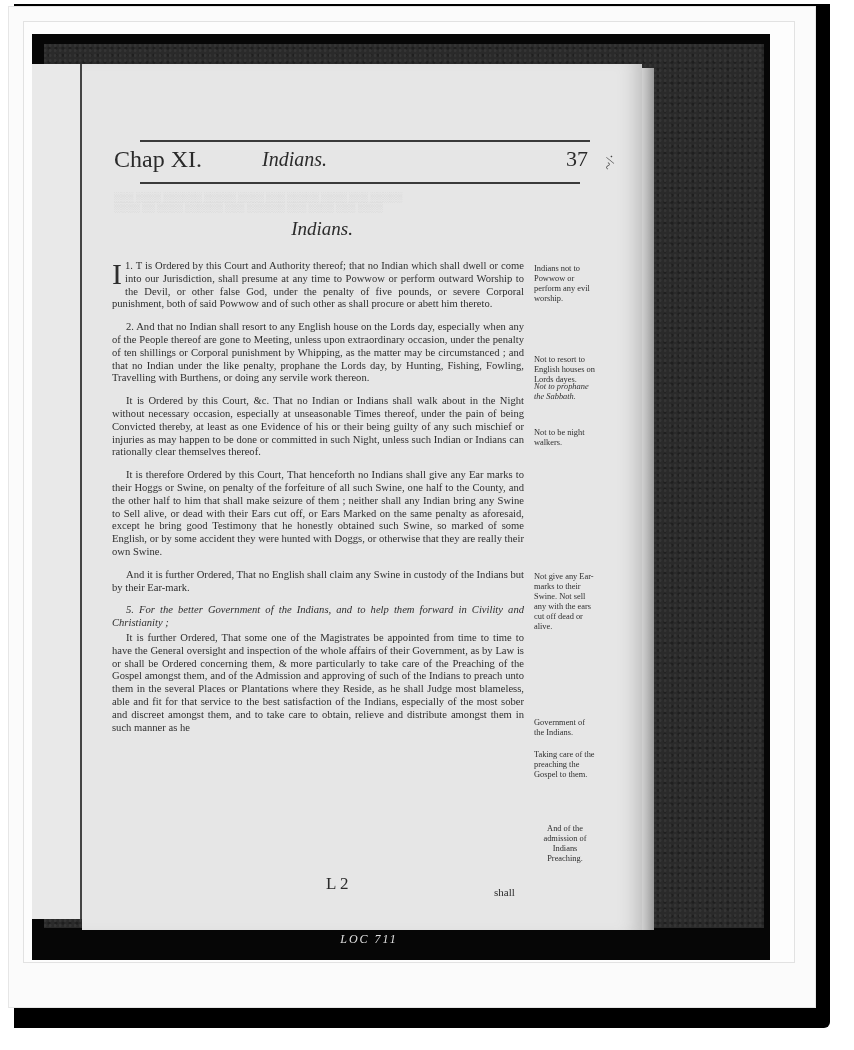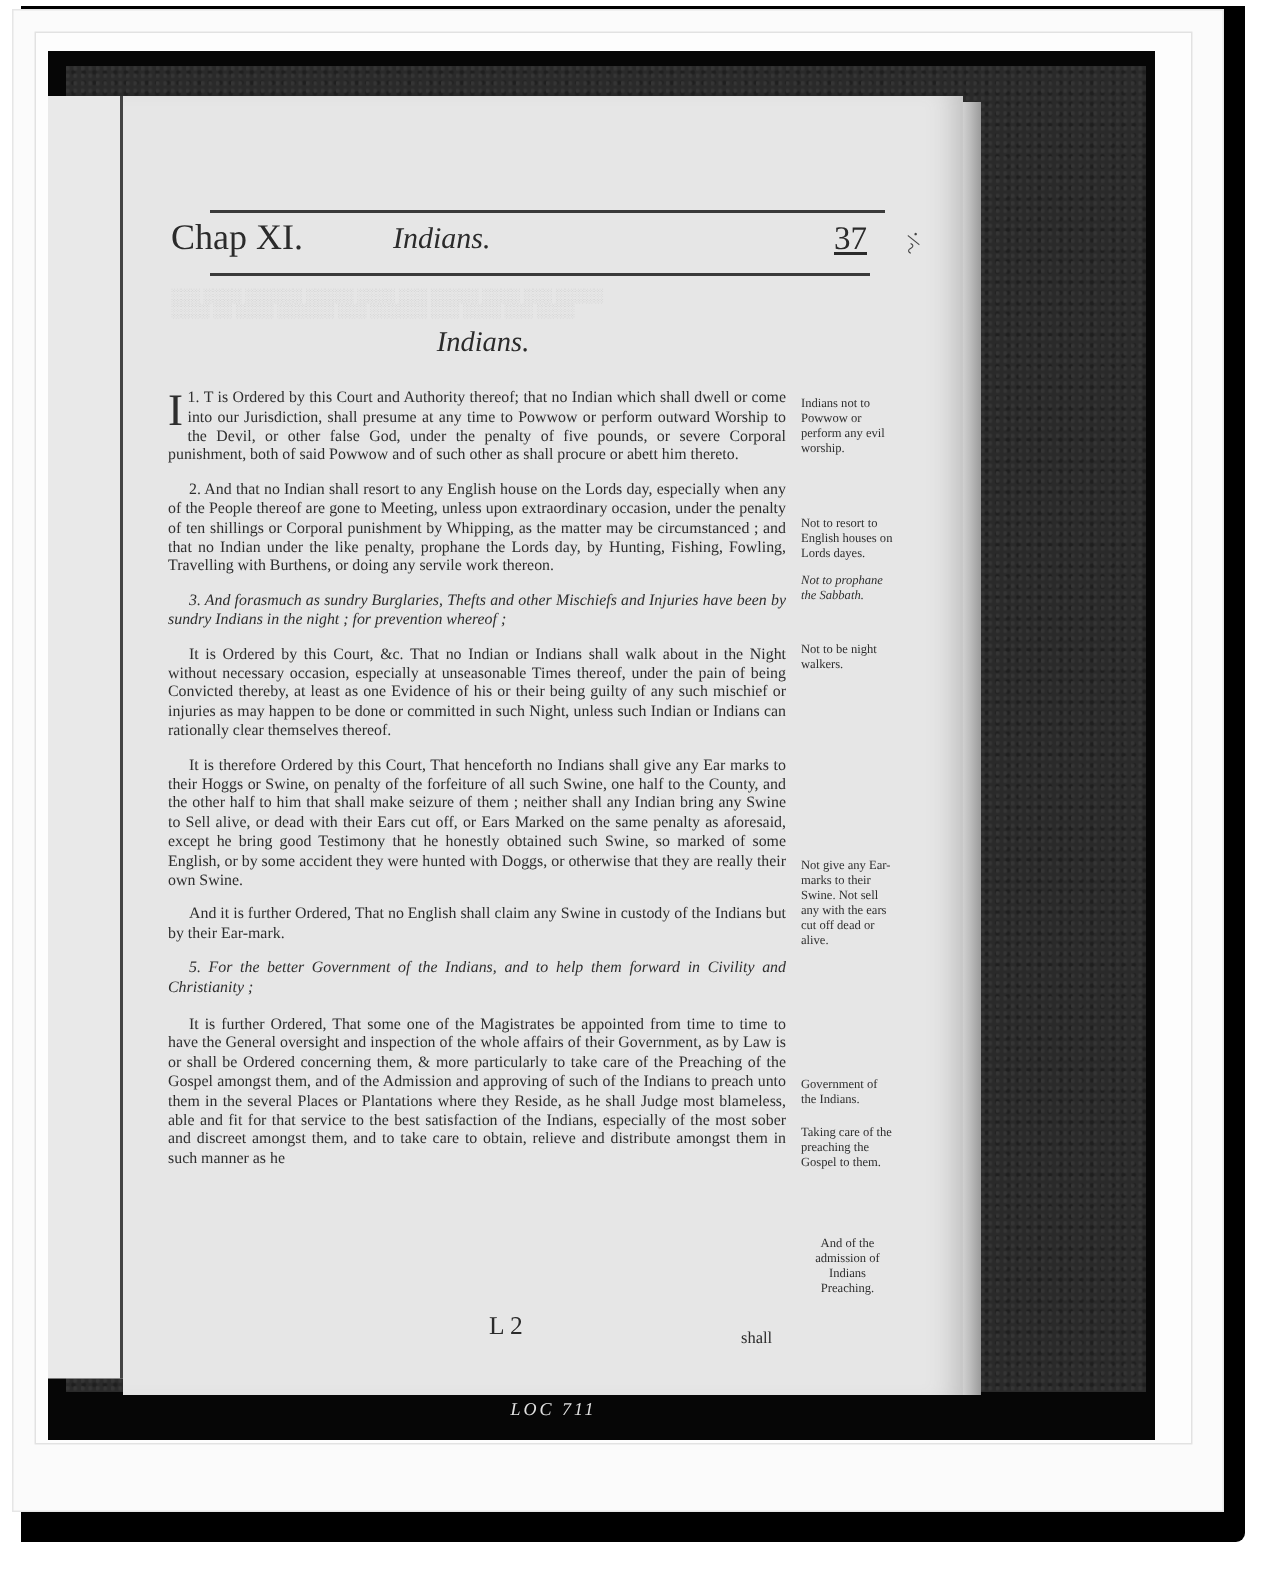--- a/index.html
+++ b/index.html
@@ -49,21 +49,21 @@
   }
   .ink { color:#2b2b2b; }
   .rule {
     position:absolute; height:2px; background:#3a3a3a;
   }
   .running-head {
     position:absolute; left:32px; top:82px; width:480px; height:30px;
   }
   .chap { position:absolute; left:0; top:0; font-size:24px; }
   .running-title { position:absolute; left:148px; top:2px; font-size:20px; font-style:italic; }
-  .page-no { position:absolute; right:16px; top:0; font-size:22px;text-decoration:underline; }
+  .page-no { position:absolute; right:6px; top:0; font-size:22px; }
   .section-title {
     position:absolute; left:0; width:420px; top:154px; text-align:center;
     font-size:19px; font-style:italic; padding-left:30px;
   }
   .body-col {
     position:absolute; left:30px; top:196px; width:412px;
     font-size:10.6px; line-height:12.8px; text-align:justify; color:#2e2e2e;
   }
   .para { margin:0 0 10px 0; text-indent:14px; }
   .para.italic { font-style:italic; }
@@ -122,34 +122,33 @@
     </div>
 
     <div class="section-title">Indians.</div>
 
     <div class="body-col">
       <p class="para first">
         <span>1.</span>
         <span class="dropcap">I</span><span>T is Ordered by this Court and Authority thereof; that no Indian which shall dwell or come into our Jurisdiction, shall presume at any time to Powwow or perform outward Worship to the Devil, or other false God, under the penalty of five pounds, or severe Corporal punishment, both of said Powwow and of such other as shall procure or abett him thereto.</span>
       </p>
       <p class="para">2. And that no Indian shall resort to any English house on the Lords day, especially when any of the People thereof are gone to Meeting, unless upon extraordinary occasion, under the penalty of ten shillings or Corporal punishment by Whipping, as the matter may be circumstanced ; and that no Indian under the like penalty, prophane the Lords day, by Hunting, Fishing, Fowling, Travelling with Burthens, or doing any servile work thereon.</p>
-      <p class="para italic">3. And forasmuch as sundry Burglaries, Thefts and other Mischiefs and Injuries have been by sundry Indians in the night ; for prevention whereof ;</p>
       <p class="para">It is Ordered by this Court, &amp;c. That no Indian or Indians shall walk about in the Night without necessary occasion, especially at unseasonable Times thereof, under the pain of being Convicted thereby, at least as one Evidence of his or their being guilty of any such mischief or injuries as may happen to be done or committed in such Night, unless such Indian or Indians can rationally clear themselves thereof.</p>
       <p class="para">It is therefore Ordered by this Court, That henceforth no Indians shall give any Ear marks to their Hoggs or Swine, on penalty of the forfeiture of all such Swine, one half to the County, and the other half to him that shall make seizure of them ; neither shall any Indian bring any Swine to Sell alive, or dead with their Ears cut off, or Ears Marked on the same penalty as aforesaid, except he bring good Testimony that he honestly obtained such Swine, so marked of some English, or by some accident they were hunted with Doggs, or otherwise that they are really their own Swine.</p>
       <p class="para">And it is further Ordered, That no English shall claim any Swine in custody of the Indians but by their Ear-mark.</p>
-      <p class="para italic" style="margin-bottom:12px">5. For the better Government of the Indians, and to help them forward in Civility and Christianity ;</p>
+      <p class="para italic" style="margin-bottom:2px">5. For the better Government of the Indians, and to help them forward in Civility and Christianity ;</p>
       <p class="para">It is further Ordered, That some one of the Magistrates be appointed from time to time to have the General oversight and inspection of the whole affairs of their Government, as by Law is or shall be Ordered concerning them, &amp; more particularly to take care of the Preaching of the Gospel amongst them, and of the Admission and approving of such of the Indians to preach unto them in the several Places or Plantations where they Reside, as he shall Judge most blameless, able and fit for that service to the best satisfaction of the Indians, especially of the most sober and discreet amongst them, and to take care to obtain, relieve and distribute amongst them in such manner as he</p>
     </div>
 
     <span class="sig">L 2</span>
     <span class="catch">shall</span>
 
     <div class="margin-col" style="top:0;">
       <div class="margin-note" style="top:200px;">Indians not to Powwow or perform any evil worship.</div>
-      <div class="margin-note" style="top:280px;">Not to resort to English houses on Lords dayes.</div>
+      <div class="margin-note" style="top:291px;">Not to resort to English houses on Lords dayes.</div>
       <div class="margin-note" style="top:318px;font-style:italic;">Not to prophane the Sabbath.</div>
       <div class="margin-note" style="top:364px;">Not to be night walkers.</div>
       <div class="margin-note" style="top:508px;">Not give any Ear-marks to their Swine. Not sell any with the ears cut off dead or alive.</div>
       <div class="margin-note" style="top:654px;">Government of the Indians.</div>
       <div class="margin-note" style="top:686px;">Taking care of the preaching the Gospel to them.</div>
       <div class="margin-note" style="top:760px;text-align:center;">And of the admission of Indians Preaching.</div>
     </div>
   </div>
 
   <div class="caption">LOC 711</div>

